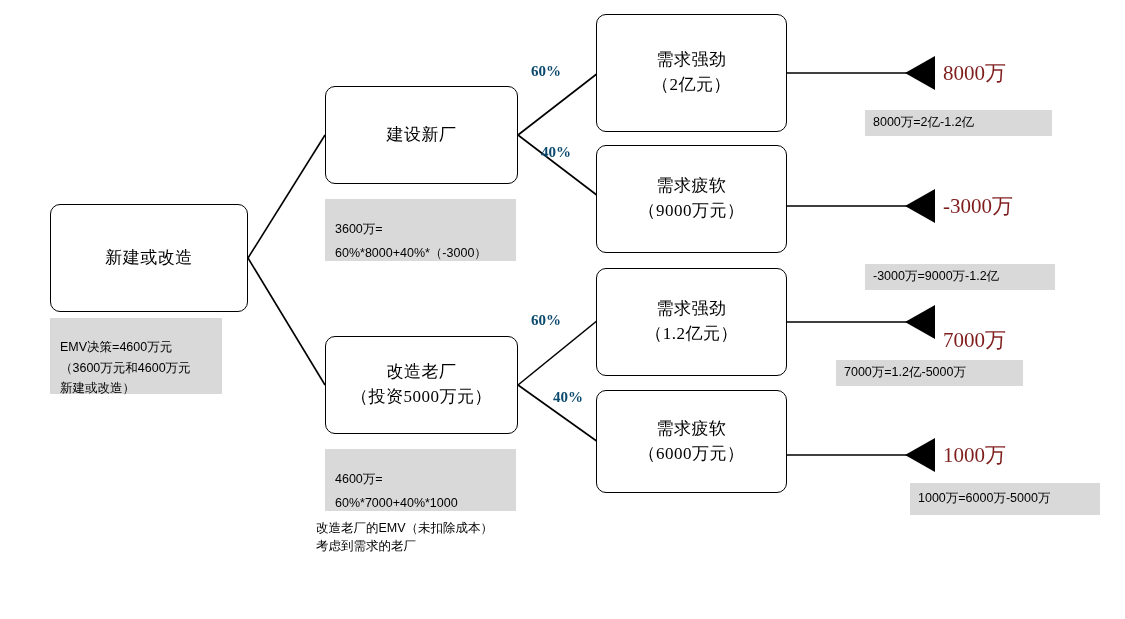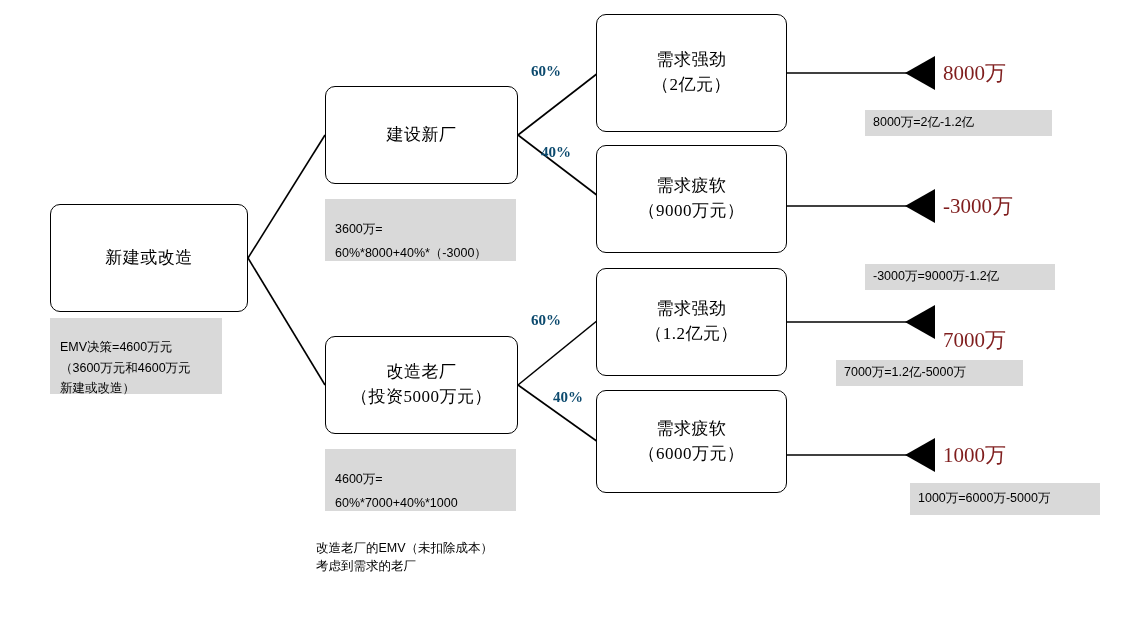--- a/index.html
+++ b/index.html
@@ -147,21 +147,21 @@
   <div class="node" style="left:325px;top:336px;width:193px;height:98px;">
     <span class="ln">改造老厂</span>
     <span class="ln">（投资5000万元）</span>
   </div>
 
   <div class="gray-box" style="left:325px;top:449px;width:191px;height:62px;">
     <span class="ln">4600万=</span>
     <span class="ln">60%*7000+40%*1000</span>
   </div>
 
-  <div class="caption" style="left:316px;top:519px;margin-top:20px;">
+  <div class="caption" style="left:316px;top:519px;">
     <span class="ln">改造老厂的EMV（未扣除成本）</span>
     <span class="ln">考虑到需求的老厂</span>
   </div>
 
   <div class="prob" style="left:531px;top:312px;">60%</div>
   <div class="prob" style="left:553px;top:389px;">40%</div>
 
   <div class="node" style="left:596px;top:268px;width:191px;height:108px;">
     <span class="ln">需求强劲</span>
     <span class="ln">（1.2亿元）</span>

